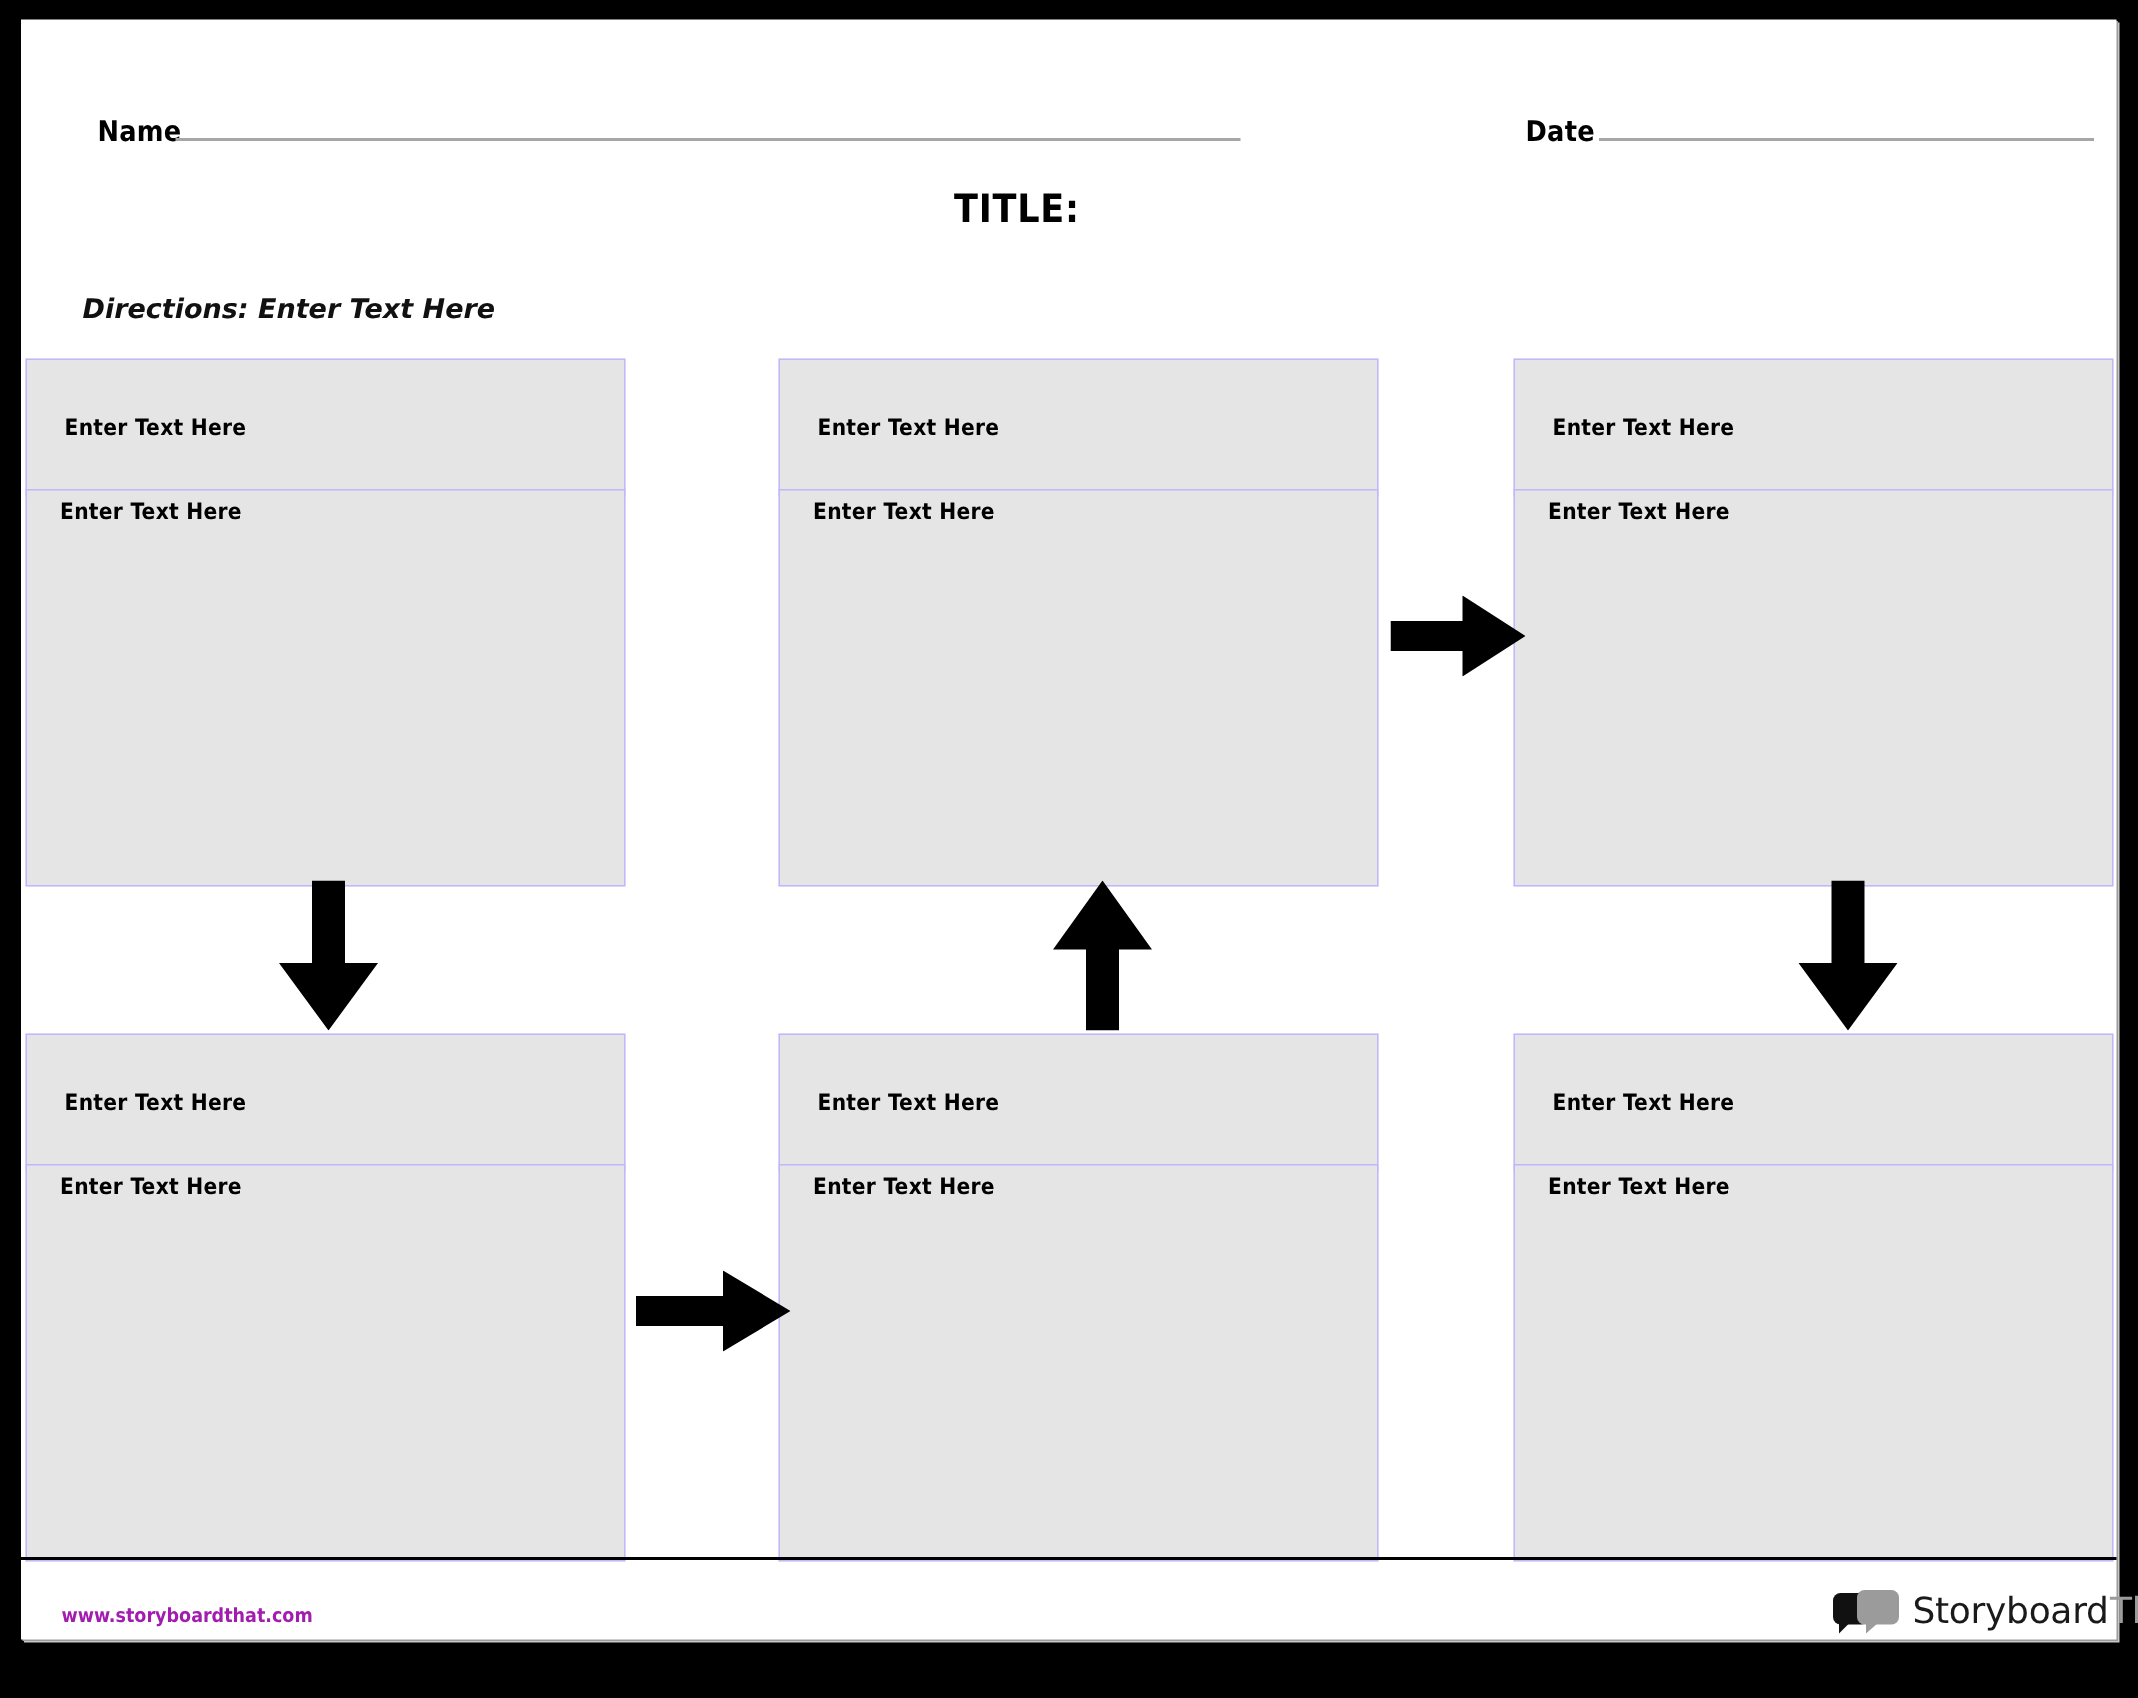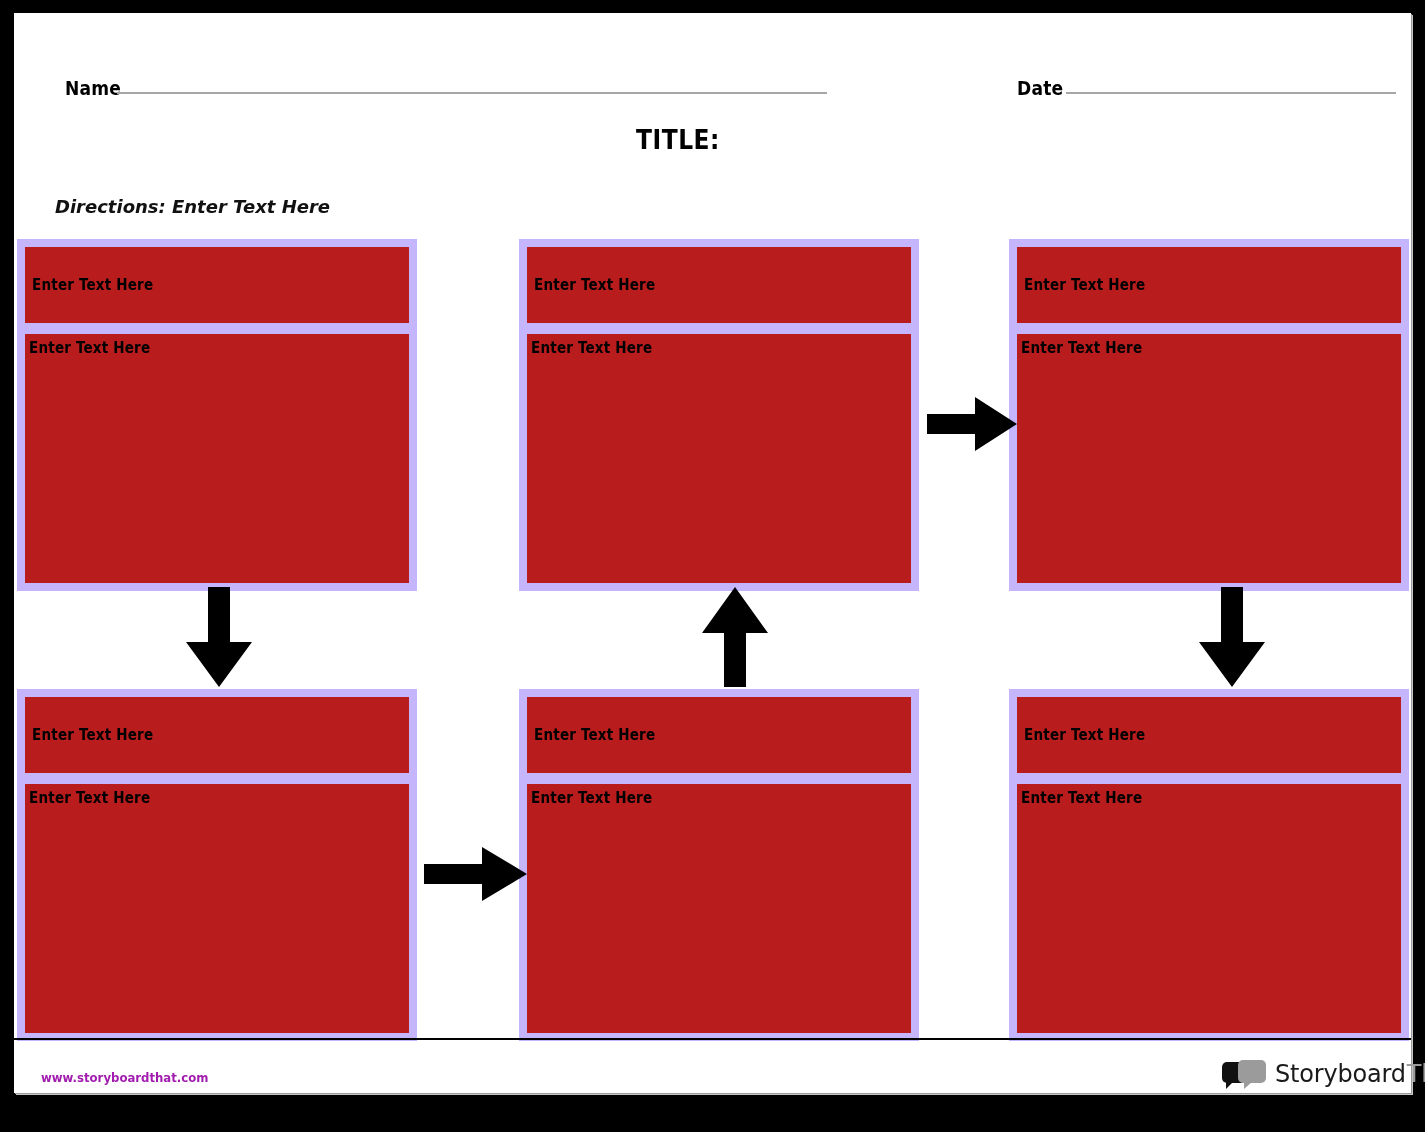--- a/index.html
+++ b/index.html
@@ -75,22 +75,23 @@
   
   .cell {
     position: absolute;
   }
   .cell-head,
   .cell-body {
     position: absolute;
     left: 0;
     width: 100%;
     box-sizing: border-box;
-    background: #b91c1c;
-    border: 8px solid #c4b5fd;
+    background: #e5e5e5;
+    border: 1px solid #c4b5fd;
+    padding-left: 18px;
   }
   .cell-head {
     top: 0;
     display: flex;
     align-items: center;
   }
   .cell-body {
     display: block;
   }
   .cell-text {

